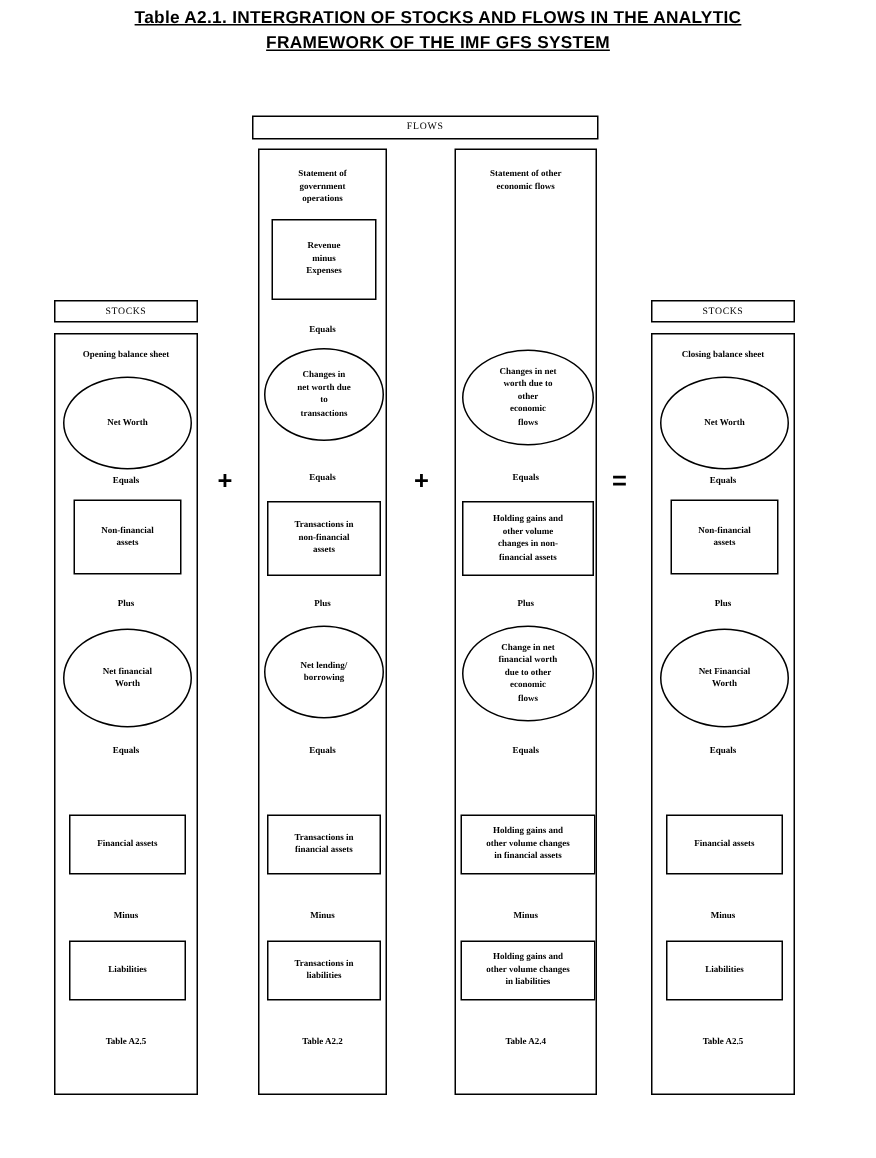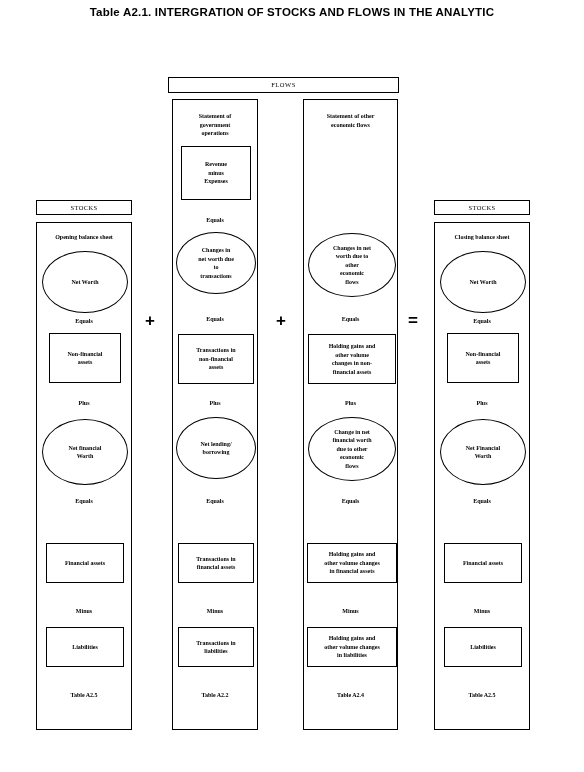--- a/index.html
+++ b/index.html
@@ -22,21 +22,21 @@
     left: 0;
     top: 4px;
     width: 584px;
     text-align: center;
     font-family: "Liberation Sans", "DejaVu Sans", sans-serif;
     font-weight: bold;
     font-size: 11.5px;
     line-height: 17px;
     letter-spacing: 0.2px;
   }
-  #title .line { display: block; }
+  #title .line { display: block; text-decoration: underline; }
 
   
   #flows-banner {
     position: absolute;
     left: 168px;
     top: 77px;
     width: 231px;
     height: 16px;
     border: 1px solid #000;
     box-sizing: border-box;
@@ -135,20 +135,21 @@
     font-size: 6px;
     font-weight: bold;
     line-height: 9px;
   }
 </style>
 </head>
 <body>
 
 <div id="title">
   <span class="line">Table A2.1. INTERGRATION OF STOCKS AND FLOWS IN THE ANALYTIC</span>
+  <span class="line">FRAMEWORK OF THE IMF GFS SYSTEM</span>
 </div>
 
 <div id="flows-banner">FLOWS</div>
 
 <div id="stocks-left" class="stocks-banner">STOCKS</div>
 <div id="stocks-right" class="stocks-banner">STOCKS</div>
 
 <div id="col-1" class="column">
     <div class="heading" style="position: absolute; left: 0px; width: 100%; text-align: center; top: 10px;">Opening balance sheet</div>
     <div class="node ellipse" style="left: 5px; top: 28px; width: 86px; height: 62px;">

